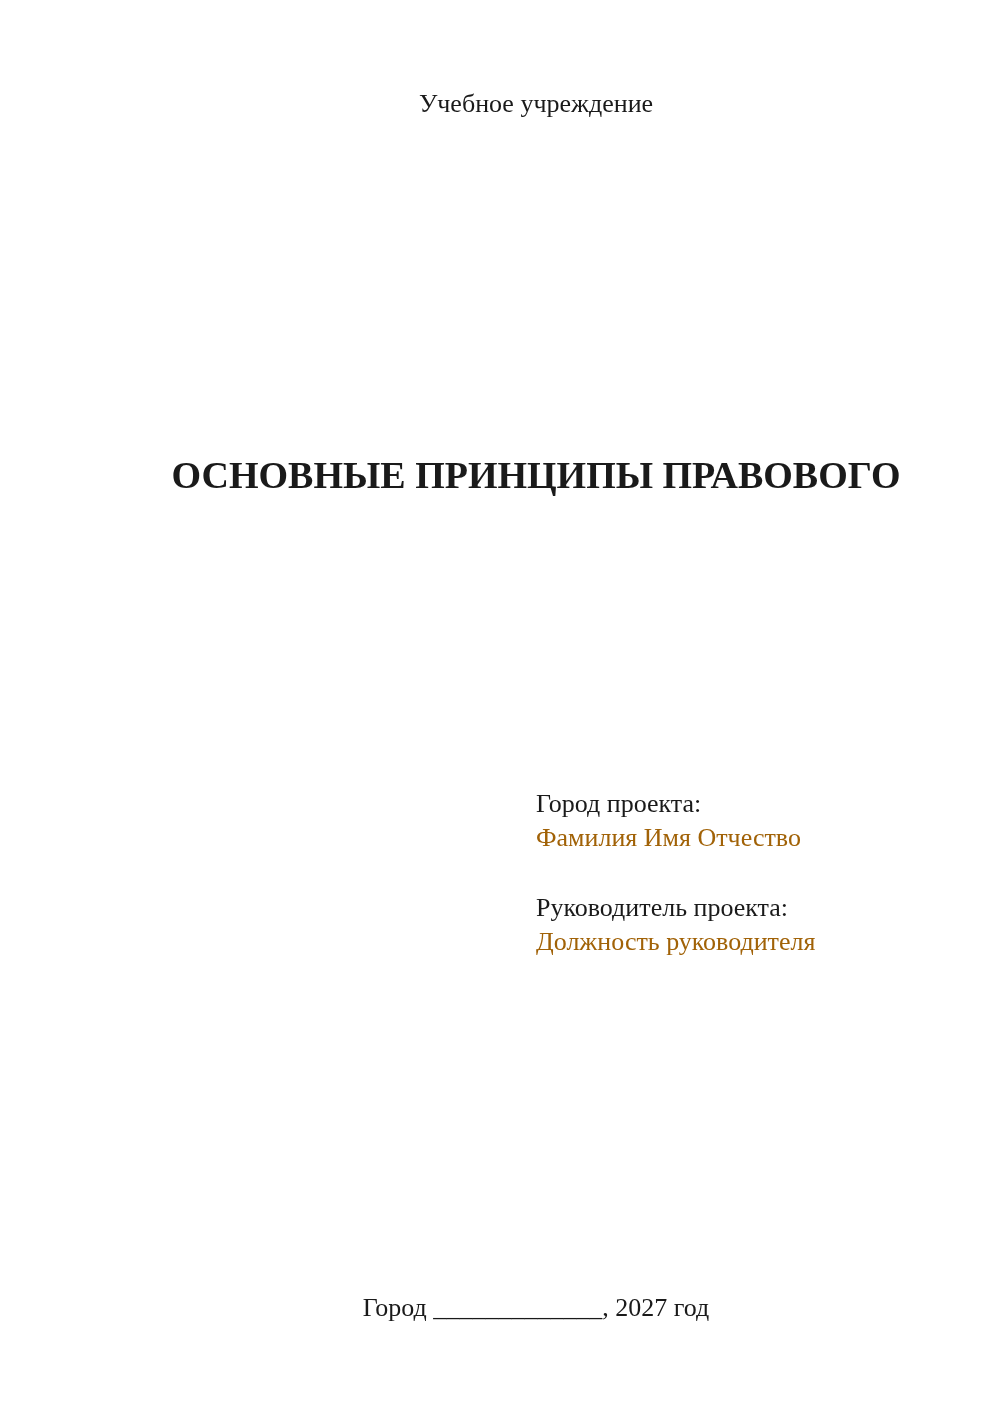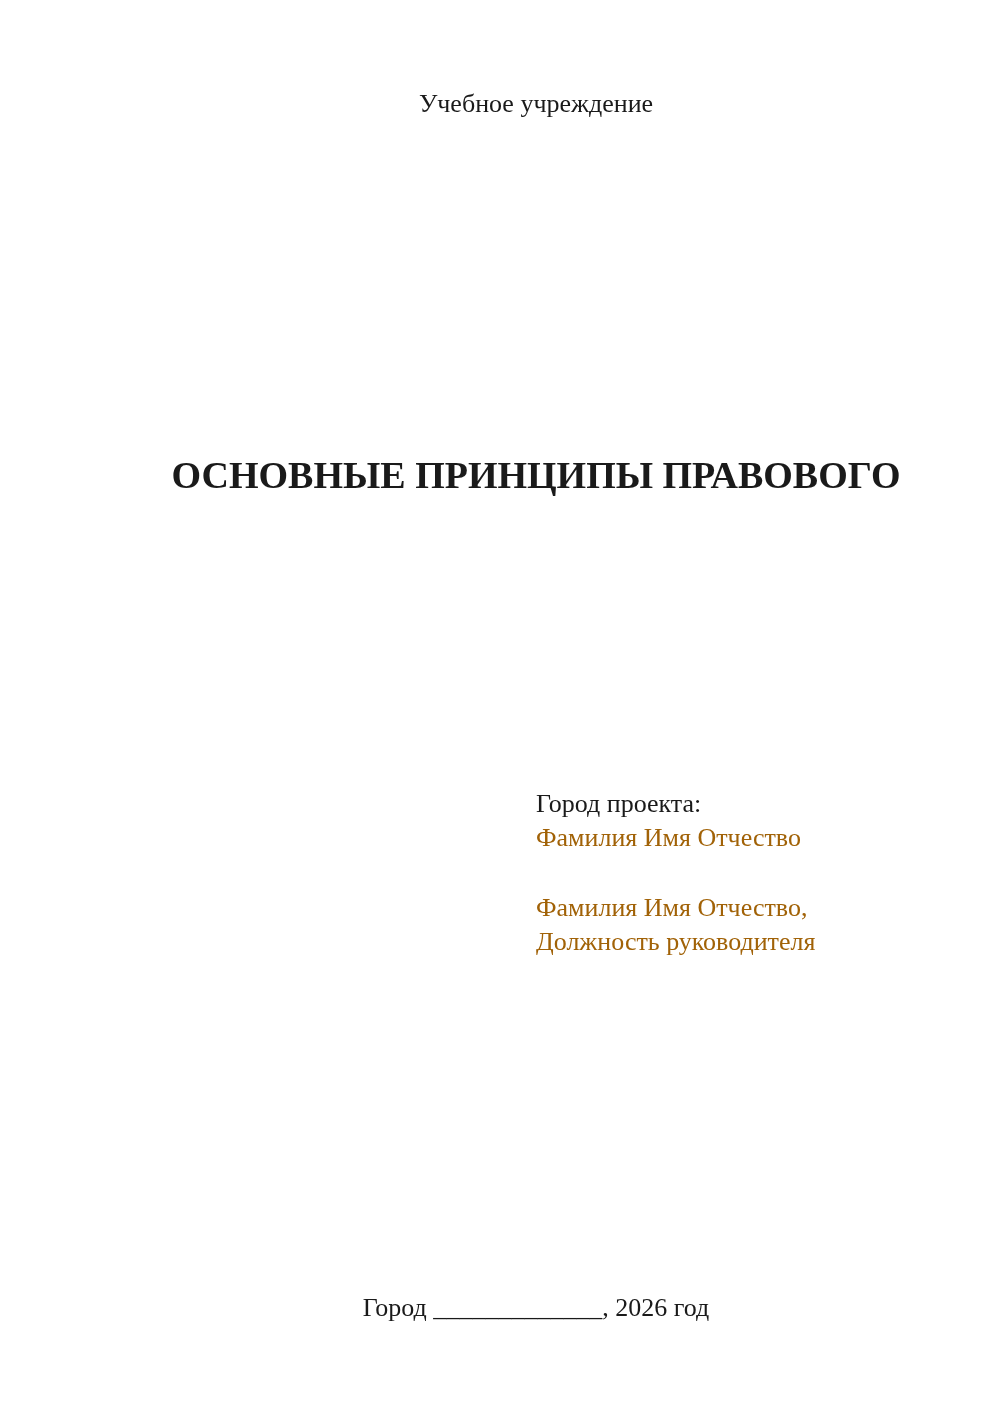--- a/index.html
+++ b/index.html
@@ -69,20 +69,20 @@
   <div class="block centered title">
     <div>ОСНОВНЫЕ ПРИНЦИПЫ ПРАВОВОГО</div>
   </div>
 
   <div class="block credits">
     <div class="group">
       <div>Город проекта:</div>
       <div class="placeholder-text">Фамилия Имя Отчество</div>
     </div>
     <div class="group">
-      <div class="placeholder-text">Фамилия Имя Отчество,</div>
+      <div>Руководитель проекта:</div>
       <div class="placeholder-text">Должность руководителя</div>
     </div>
   </div>
 
-  <div class="block centered footer-line">Город _____________, 2026 год</div>
+  <div class="block centered footer-line">Город _____________, 2027 год</div>
 
 </div>
 
 </body></html>

